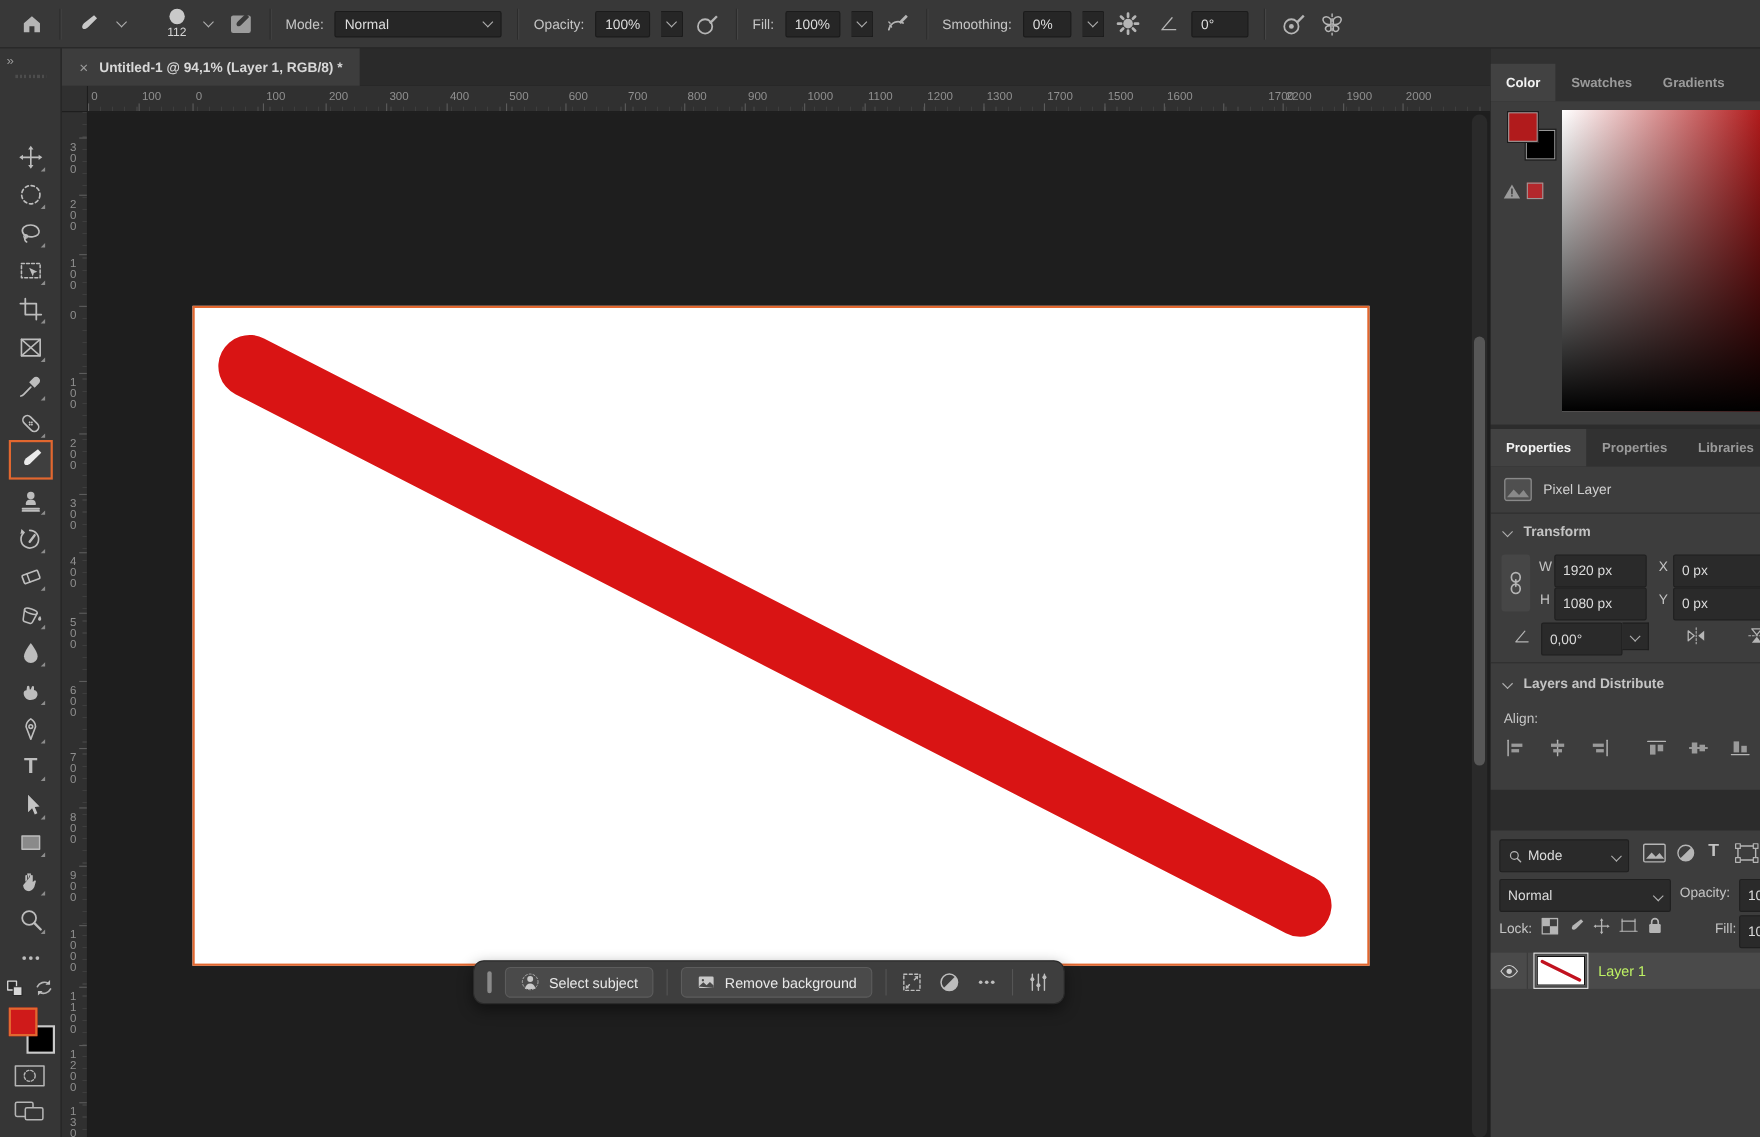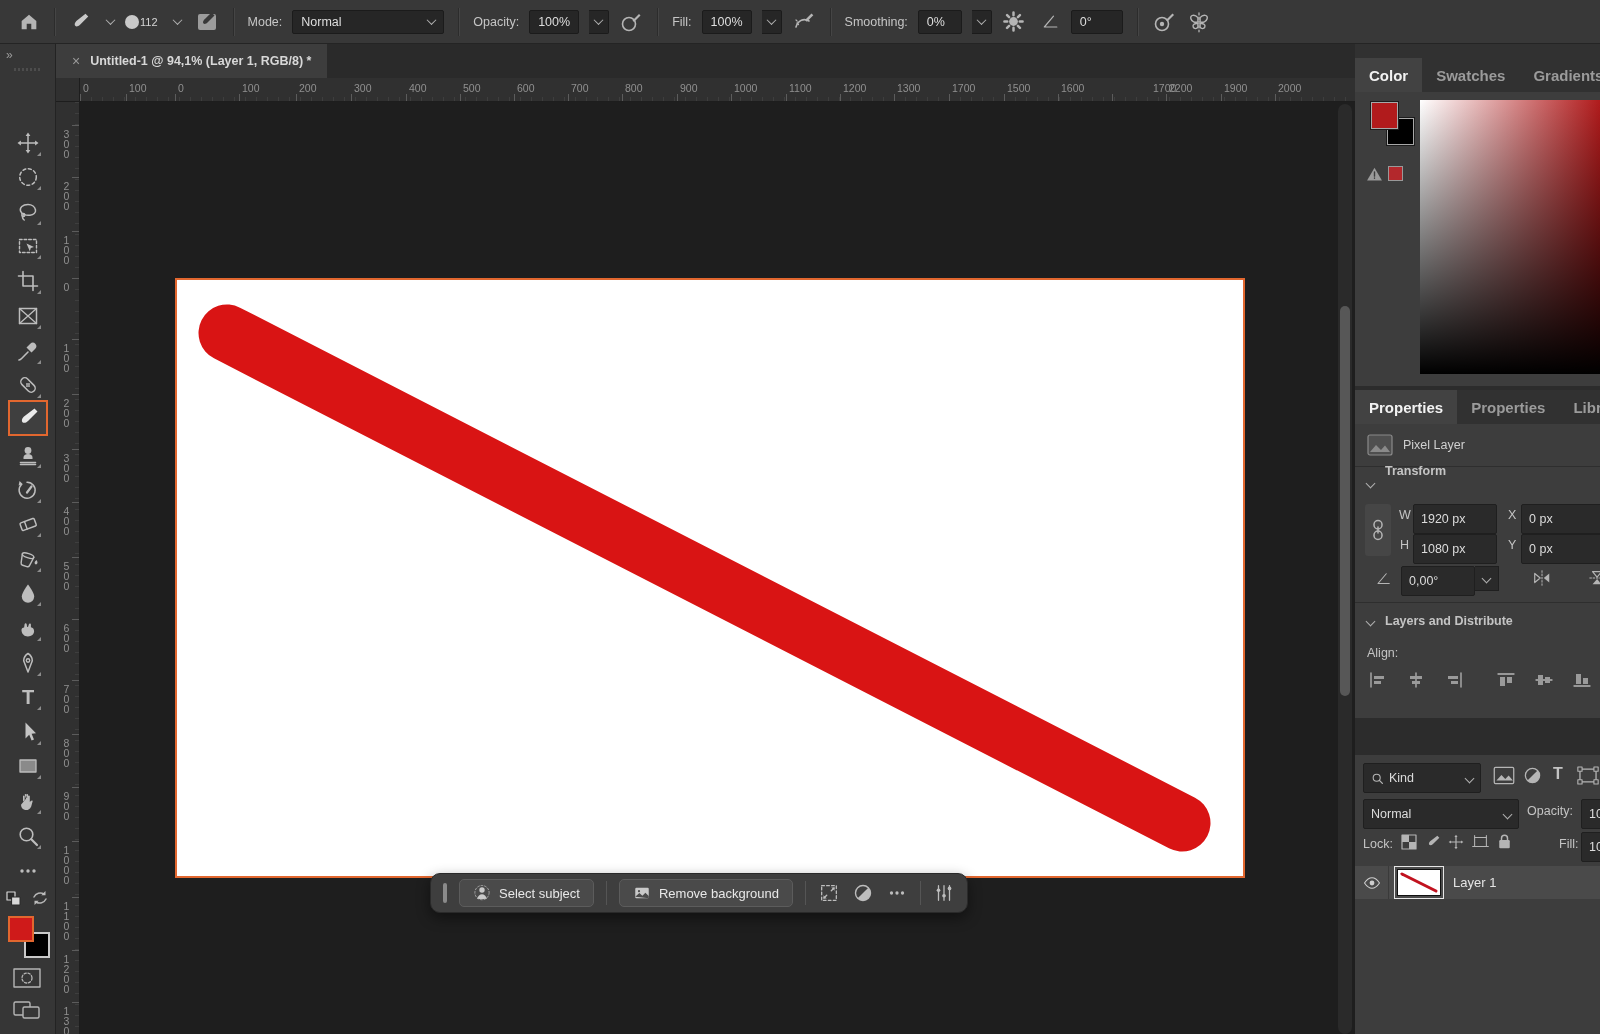--- a/index.html
+++ b/index.html
@@ -11,21 +11,21 @@
 
   
   #options-bar { left:0; top:0; width:1600px; height:44px; background:#383838; border-bottom:1px solid #242424; display:flex; align-items:center; padding-left:18px; gap:10px; z-index:30; }
   .vsep { width:1px; height:28px; background:#2c2c2c; box-shadow:1px 0 0 #454545; margin:0 4px; }
   .optlabel { color:#c6c6c6; white-space:nowrap; }
   .field { height:24px; background:#262626; border:1px solid #1b1b1b; border-radius:2px; color:#dedede; display:inline-flex; align-items:center; padding:0 8px; white-space:nowrap; }
   .dropbox { width:20px; height:24px; background:#262626; border:1px solid #1b1b1b; border-left:none; border-radius:0 2px 2px 0; display:inline-flex; align-items:center; justify-content:center; }
   .selectf { justify-content:space-between; }
   .crt { width:7px; height:7px; border-right:1.6px solid #b0b0b0; border-bottom:1.6px solid #b0b0b0; transform:rotate(45deg) translate(-1px,-1px); }
   .crt-plain { display:inline-block; margin-left:6px; }
-  .brush-size { display:flex; align-items:center; line-height:1; color:#d5d5d5; }
+  .brush-size { display:flex; flex-direction:column; align-items:center; line-height:1; color:#d5d5d5;margin-left:28px; }
   .brush-size .num { font-size:11px; margin-top:2px; }
 
   
   #tool-bar { left:0; top:44px; width:56px; height:990px; background:#363636; border-right:1px solid #232323; z-index:20; }
   .tool { position:absolute; left:14px; width:28px; height:28px; display:flex; align-items:center; justify-content:center; color:#bdbdbd; }
   .tool.fly::after { content:""; position:absolute; right:1px; bottom:1px; border-left:4px solid transparent; border-bottom:4px solid #8d8d8d; }
   #brush-tool-box { position:absolute; left:8px; width:40px; height:36px; border:2px solid #e2672f; background:#3f3f3f; display:flex; align-items:center; justify-content:center; color:#eaeaea; }
   .collapse { position:absolute; left:6px; top:4px; color:#9a9a9a; font-size:12px; letter-spacing:1px; }
   .grip { position:absolute; left:14px; top:24px; width:28px; height:3px; background:repeating-linear-gradient(to right,#4d4d4d 0 2px, transparent 2px 4px); }
   .swatch { position:absolute; width:26px; height:26px; border:2px solid #dadada; }
@@ -56,21 +56,21 @@
   #task-bar { left:430px; top:873px; height:40px; background:#3e3e3e; border:1px solid #2a2a2a; border-radius:10px; box-shadow:0 5px 14px rgba(0,0,0,.45); display:flex; align-items:center; gap:12px; padding:0 12px; z-index:40; }
   #task-bar .handle { width:4px; height:20px; background:#8a8a8a; border-radius:2px; }
   .tb-btn { height:28px; background:#4a4a4a; border:1px solid #5c5c5c; border-radius:5px; display:flex; align-items:center; gap:8px; padding:0 13px; color:#e8e8e8; font-size:13px; white-space:nowrap; }
   .tb-sep { width:1px; height:24px; background:#555; }
   .tb-ico { color:#bdbdbd; }
 
   
   #panels { left:1355px; top:44px; width:245px; height:990px; background:#2c2c2c; overflow:hidden; z-index:25; }
   .section { position:absolute; left:0; width:245px; }
   .ptab-bar { position:absolute; left:0; width:100%; background:#313131; display:flex; align-items:flex-end; }
-  .ptab { height:34px; display:flex; align-items:center; padding:0 14px; color:#9b9b9b; font-weight:700; font-size:15px; white-space:nowrap; }
+  .ptab { height:34px; display:flex; align-items:center; padding:0 14px; color:#9b9b9b; font-weight:700; font-size:12px; white-space:nowrap; }
   .ptab.active { background:#424242; color:#f2f2f2; }
   .pcontent { position:absolute; left:0; width:245px; background:#3d3d3d; }
   .phead { font-weight:700; color:#e8e8e8; font-size:13px; }
   .caret-down { width:7px; height:7px; border-right:1.6px solid #b0b0b0; border-bottom:1.6px solid #b0b0b0; transform:rotate(45deg); display:inline-block; }
   .pfield { position:absolute; height:23px; background:#2a2a2a; border:1px solid #1f1f1f; border-radius:2px; color:#dcdcdc; display:flex; align-items:center; padding:14px 7px; font-size:12.5px; white-space:nowrap; }
   .plabel { position:absolute; color:#c4c4c4; font-size:12.5px; white-space:nowrap; }
   .divider { position:absolute; left:0; width:245px; height:1px; background:#2e2e2e; }
 
   
   .fgswatch { position:absolute; width:27px; height:27px; border:1px solid #a8a8a8; outline:1px solid #1c1c1c; }
@@ -555,21 +555,21 @@
       <span class="abs ico" style="left:12px;top:10px;">
           <svg width="26" height="22" viewBox="0 0 26 22">
             <rect x="1" y="1" width="24" height="20" rx="2" fill="#4f4f4f" stroke="#8a8a8a" stroke-width="1.2"></rect>
             <path d="M3 18 l6 -7 5 5 4 -4.5 5 6.5 Z" fill="#8a8a8a" stroke="none"></path>
           </svg>
         </span>
       <span class="plabel" style="left:48px;top:14px;color:#d0d0d0;">Pixel Layer</span>
       <span class="divider" style="top:42px;"></span>
 
       <span class="abs caret-down" style="left:12px;top:56px;"></span>
-      <span class="plabel phead" style="left:30px;top:40px;">Transform</span>
+      <span class="plabel phead" style="left:30px;top:52px;">Transform</span>
 
       <span class="abs ico" style="left:10px;top:80px;width:26px;height:52px;background:#464646;border-radius:3px;">
           <svg width="16" height="22" viewBox="0 0 16 22">
             <rect x="4" y="1.5" width="8" height="8.5" rx="4" stroke-width="1.5"></rect>
             <rect x="4" y="12" width="8" height="8.5" rx="4" stroke-width="1.5"></rect>
             <path d="M8 8 v6" stroke-width="1.5"></path>
           </svg>
         </span>
 
       <span class="plabel" style="left:44px;top:84px;">W</span>
@@ -671,21 +671,21 @@
     <div class="pcontent" style="top:33px;height:279px;">
 
       <span class="pfield" style="left:8px;top:8px;width:118px;height:26px;justify-content:space-between;">
         <span style="display:flex;align-items:center;gap:5px;">
           <span class="ico">
               <svg width="13" height="13" viewBox="0 0 24 24">
                 <circle cx="10.5" cy="10.5" r="6.5" stroke-width="2"></circle>
                 <path d="M15.5 15.5 L21 21" stroke-width="2.4"></path>
               </svg>
             </span>
-          <span>Kind</span>
+          <span>Mode</span>
         </span>
         <span class="caret-down"></span>
       </span>
       <span class="abs ico" style="left:138px;top:11px;">
           <svg width="22" height="19" viewBox="0 0 26 22">
             <rect x="1.5" y="1.5" width="23" height="19" rx="1.5" stroke-width="1.5"></rect>
             <path d="M4 17 l6 -6.5 4.5 4.5 4 -4 5 6 Z" fill="#b5b5b5" stroke="none"></path>
           </svg>
         </span>
       <span class="abs ico" style="left:168px;top:11px;">
@@ -755,17 +755,17 @@
             <svg width="18" height="14" viewBox="0 0 24 16">
               <path d="M2 8 C5.5 2.8 8.8 1 12 1 s6.5 1.8 10 7 c-3.5 5.2 -6.8 7 -10 7 S5.5 13.2 2 8 Z" stroke-width="1.4"></path>
               <circle cx="12" cy="8" r="3.2" fill="#cfcfcf" stroke="none"></circle>
             </svg>
           </span>
         <span id="layer-thumb" style="margin-left:8px;">
           <svg width="42" height="25" viewBox="0 0 42 25">
               <line x1="4" y1="4" x2="38" y2="21" stroke="#c1121f" stroke-width="3" stroke-linecap="round"></line>
             </svg>
         </span>
-        <span style="margin-left:12px;color:#e5e5e5;font-size:13px;">Layer 1</span>
+        <span style="margin-left:12px;color:#bef264;font-size:13px;">Layer 1</span>
       </div>
     </div>
   </div>
 </div>
 
 </body></html>

